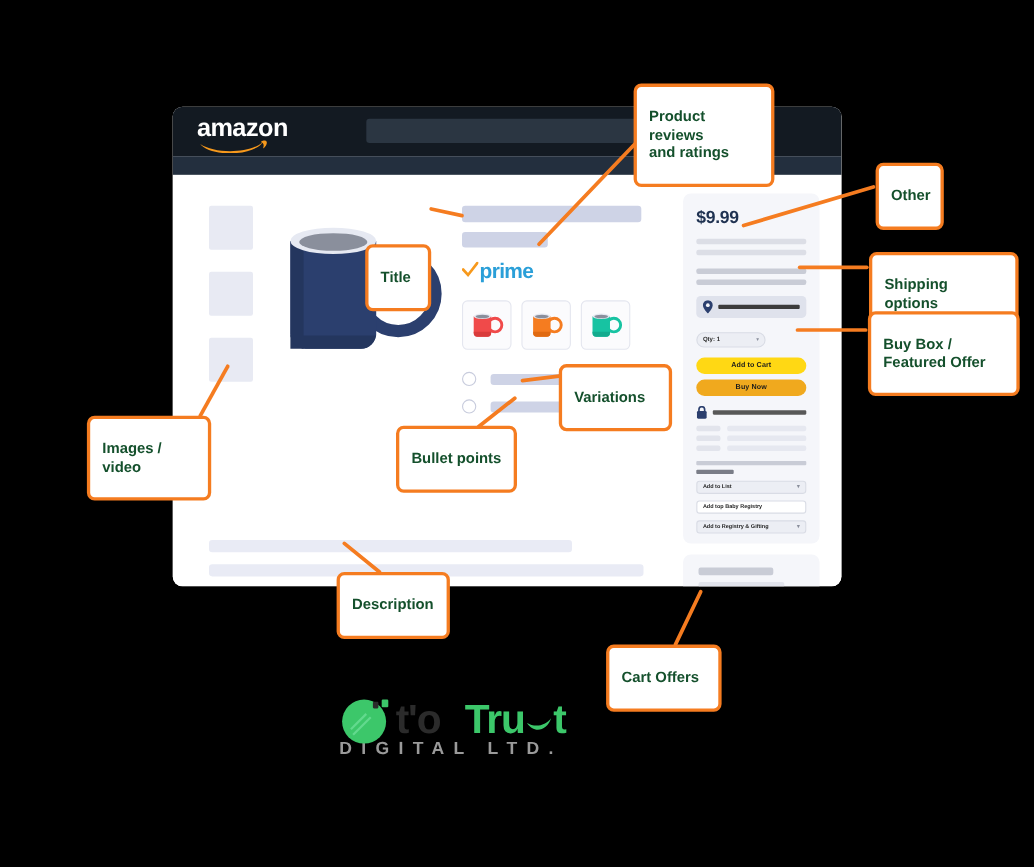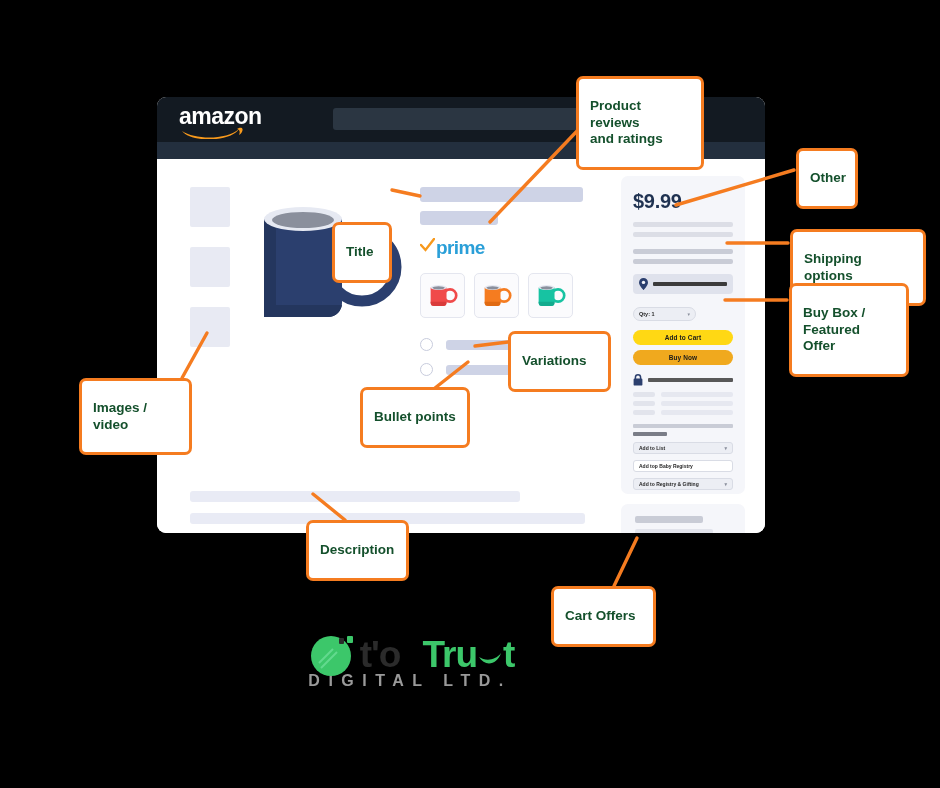--- a/index.html
+++ b/index.html
@@ -89,21 +89,21 @@
   .desc-row { display: flex; gap: 11px; }
 
   
   .buybox {
     position: absolute; left: 464px; top: 17px;
     width: 124px; height: 318px;
     background: #f5f6fa; border-radius: 7px;
     padding: 14px 12px;
   }
   .price {
-    color: #1f3251; font-size: 20px; font-weight: 700;
+    color: #1f3251; font-size: 16px; font-weight: 700;
     letter-spacing: -0.3px; margin-bottom: 9px;
   }
   .bb-line { background: #dcdee6; border-radius: 2px; height: 5px; margin-bottom: 5px; }
   .bb-line.dark { background: #c9ccd6; }
   .ship-row {
     display: flex; align-items: center; gap: 5px;
     background: #dfe2ec; border-radius: 4px;
     padding: 4px 6px; margin: 10px 0 13px;
   }
   .pin { width: 9px; height: 12px; flex: none; }
@@ -361,21 +361,21 @@
       <line x1="182" y1="378" x2="207" y2="333"></line>
       <line x1="345" y1="520" x2="313" y2="494"></line>
       <line x1="614" y1="586" x2="637" y2="538"></line>
     </g>
   </svg>
 
   <div class="callout" style="left:576px; top:76px;  width:128px;">Product reviews
 and ratings</div>
   <div class="callout" style="left:796px; top:148px; width:62px;">Other</div>
   <div class="callout" style="left:790px; top:229px; width:136px;">Shipping options</div>
-  <div class="callout" style="left:789px; top:283px; width:120px;">Buy Box /
+  <div class="callout" style="left:789px; top:283px; width:138px;">Buy Box /
 Featured Offer</div>
   <div class="callout" style="left:332px; top:174px; width:60px;margin-top:48px;">Title</div>
   <div class="callout" style="left:508px; top:331px; width:103px;">Variations</div>
   <div class="callout" style="left:360px; top:387px; width:110px;">Bullet points</div>
   <div class="callout" style="left:79px;  top:378px; width:113px;">Images / video</div>
   <div class="callout" style="left:306px; top:520px; width:103px;">Description</div>
   <div class="callout" style="left:551px; top:586px; width:105px;">Cart Offers</div>
 
   <div class="brand">
     <div class="brand-main">

